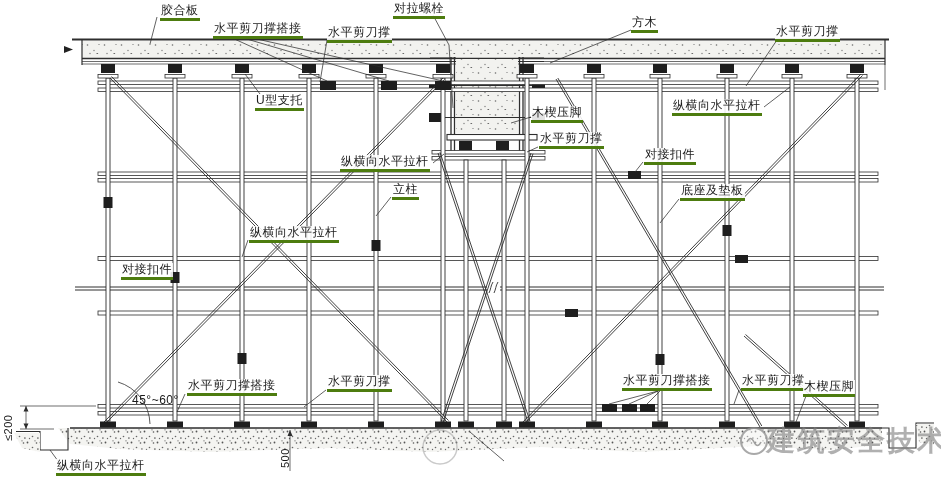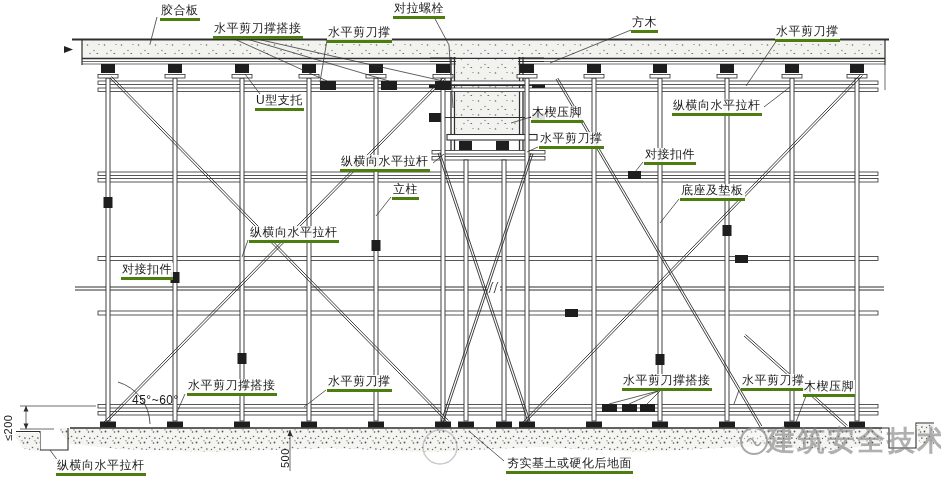--- a/index.html
+++ b/index.html
@@ -242,21 +242,20 @@
 <div class="lbl" style="left:672px;top:99px">纵横向水平拉杆</div>
 <div class="lbl" style="left:680px;top:184px">底座及垫板</div>
 <div class="lbl" style="left:340px;top:155px">纵横向水平拉杆</div>
 <div class="lbl" style="left:392px;top:183px">立柱</div>
 <div class="lbl" style="left:249px;top:226px">纵横向水平拉杆</div>
 <div class="lbl" style="left:121px;top:263px">对接扣件</div>
 <div class="lbl" style="left:187px;top:379px">水平剪刀撑搭接</div>
 <div class="lbl nb" style="left:131px;top:394px">45°~60°</div>
 <div class="lbl" style="left:56px;top:459px">纵横向水平拉杆</div>
 <div class="lbl" style="left:327px;top:375px">水平剪刀撑</div>
-<div class="lbl" style="left:506px;top:457px">夯实基土或硬化后地面</div>
 <div class="lbl" style="left:622px;top:374px">水平剪刀撑搭接</div>
 <div class="lbl" style="left:741px;top:374px">水平剪刀撑</div>
 <div class="lbl" style="left:803px;top:380px">木楔压脚</div>
 
 <div class="dim-v" style="left:2px;top:441px">≤200</div>
 <div class="dim-v" style="left:279px;top:468px">500</div>
 
 <div class="wm">建筑安全技术</div>
 
 </div>

